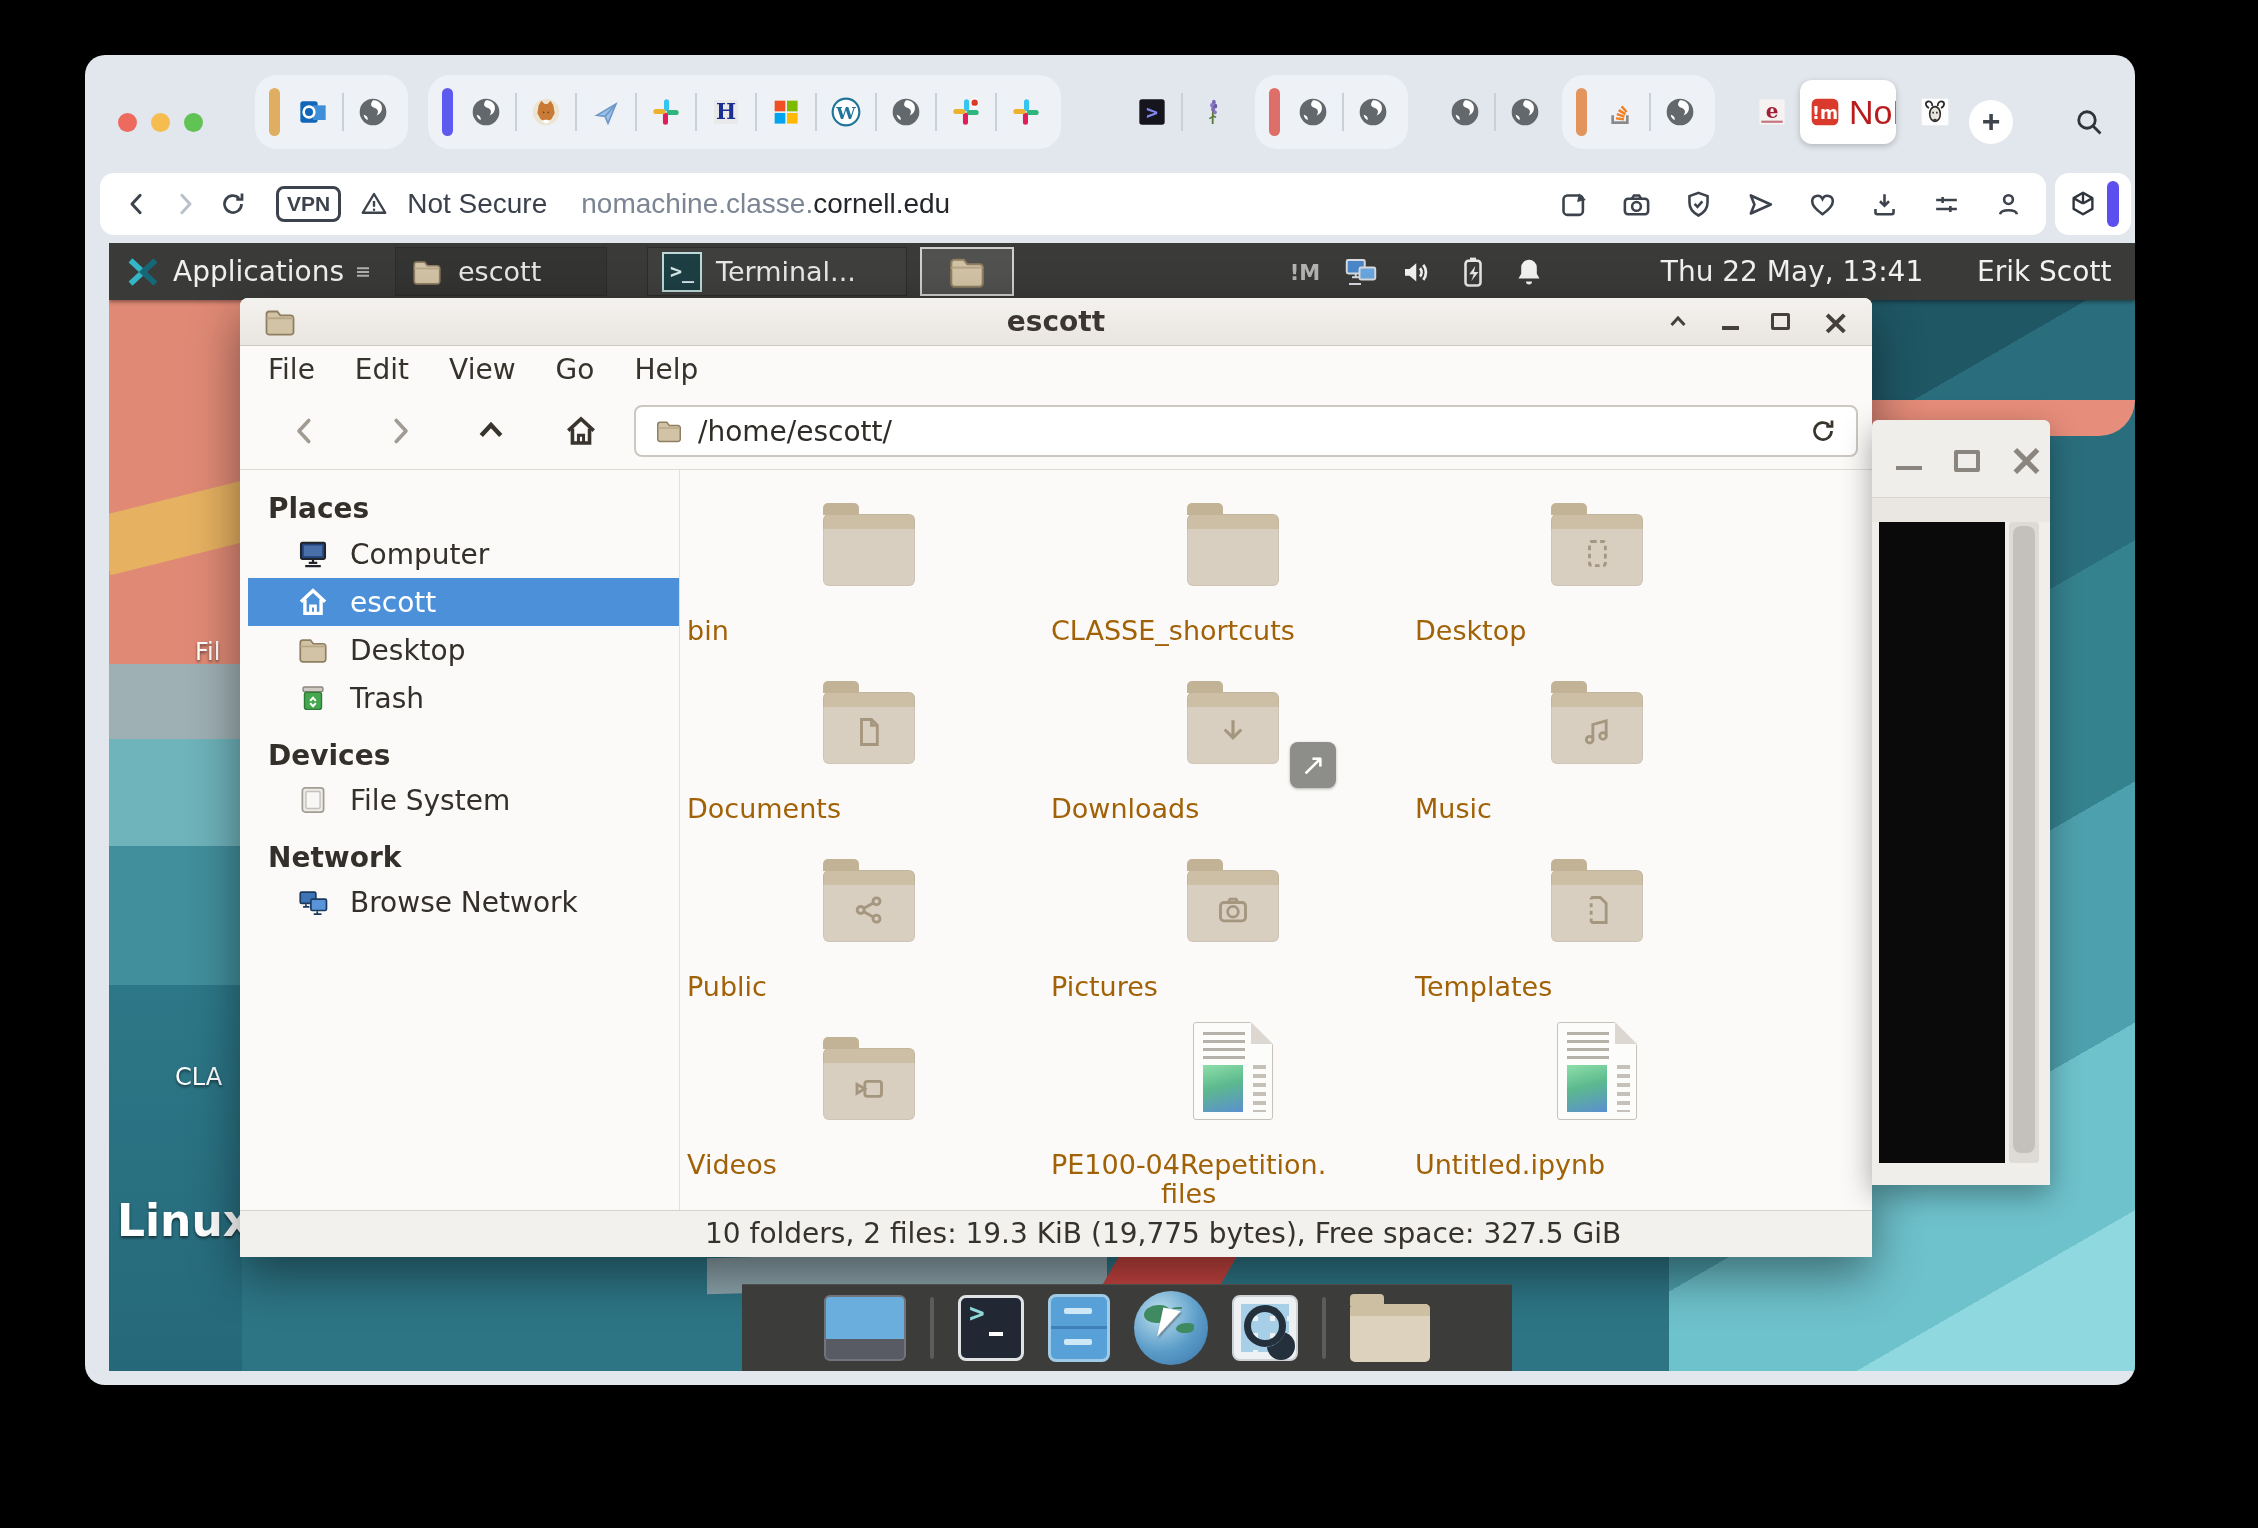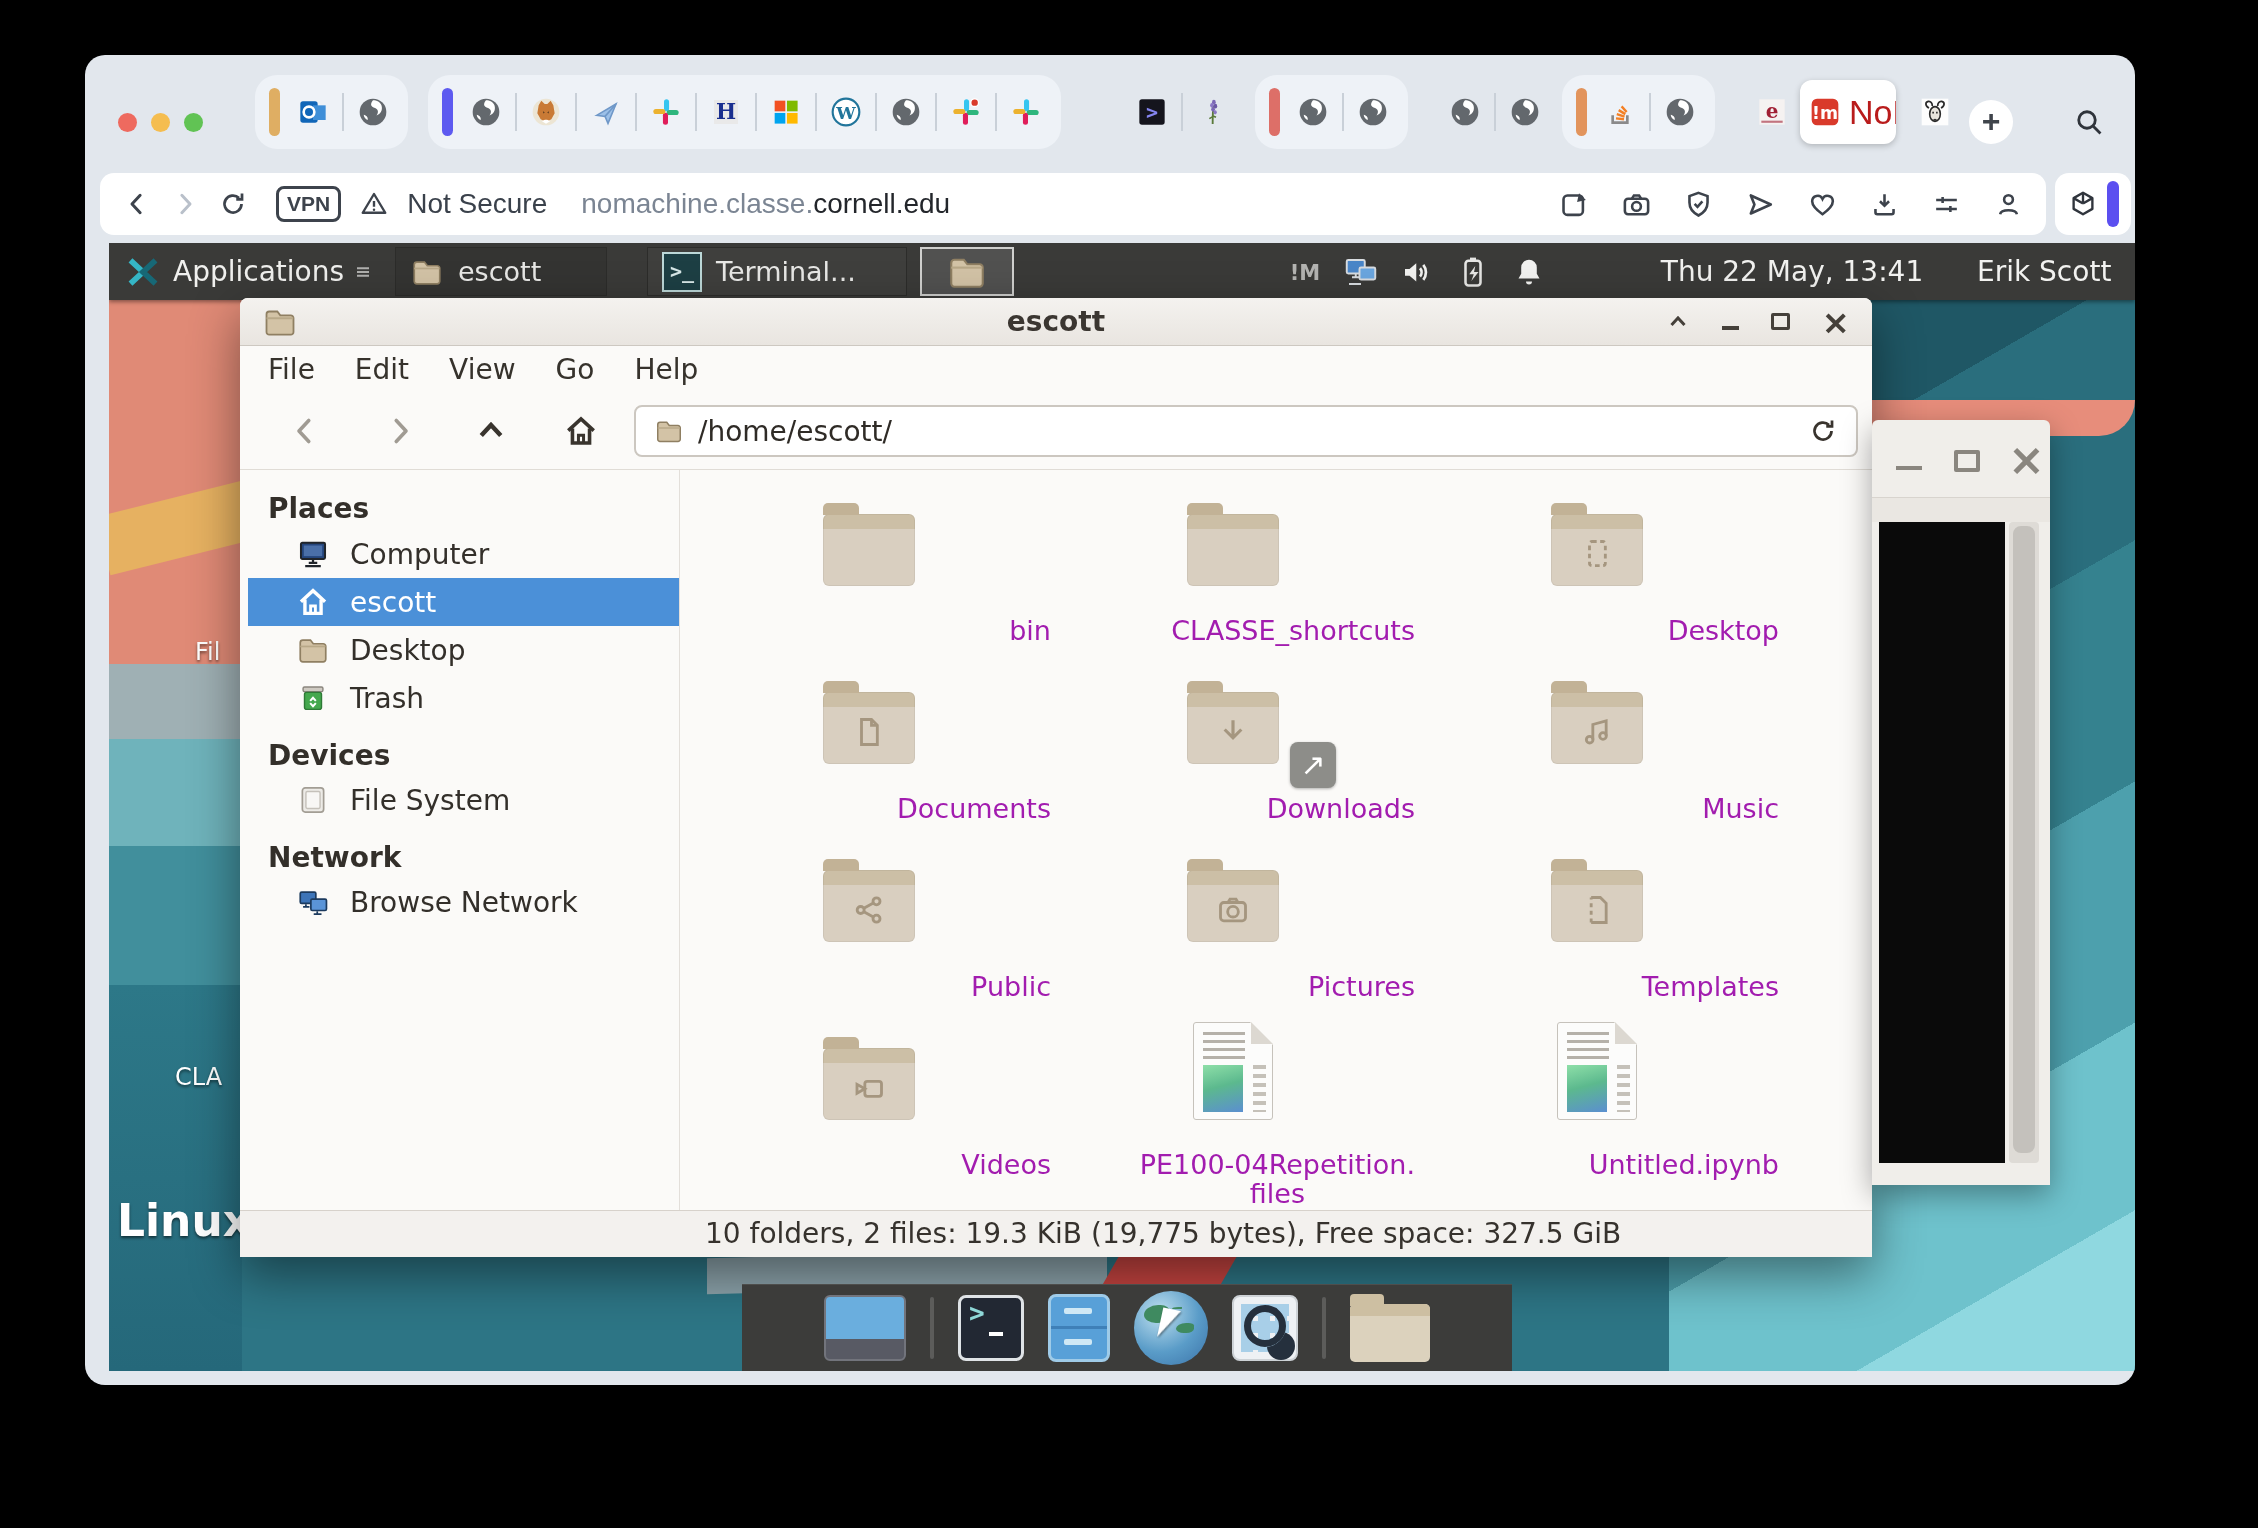--- a/index.html
+++ b/index.html
@@ -88,21 +88,21 @@
 .pathbar .pficon{width:30px;height:30px;flex:0 0 auto}
 .refresh{width:30px;height:30px;margin-left:auto;color:#39342e;flex:0 0 auto}
 .fm-side{position:absolute;left:0;top:172px;bottom:47px;width:440px;padding-top:16px;border-right:1px solid #e3dfda;background:#fbfaf8}
 .sbrow{height:48px;display:flex;align-items:center;gap:20px;padding-left:56px;font-size:28px;color:#332f2a}
 .sbrow .sbicon{width:34px;height:34px;flex:0 0 auto}
 .sb-header{height:44px;padding-left:28px;font-weight:bold}
 .sb-header.mt{height:54px;align-items:flex-end;padding-bottom:4px}
 .sb-item.selected{color:#fff;background:linear-gradient(#4b90d8,#4b90d8) no-repeat 8px 0/calc(100% - 8px) 100%}
 
 .fm-grid{position:absolute;left:441px;top:172px;right:0;bottom:47px;padding:18px 0 0 6px;display:grid;grid-template-columns:repeat(3,364px);grid-auto-rows:178px;overflow:hidden}
-.fcell{display:flex;flex-direction:column;align-items:flex-end;font-size:27px;color:#a21caf}
+.fcell{display:flex;flex-direction:column;align-items:flex-start;font-size:27px;color:#a16207}
 .iwrap{height:98px;width:100%;display:flex;align-items:flex-end;justify-content:center;position:relative}
 .flabel{margin-top:30px;line-height:29px;text-align:center}
 .flabel span{display:block}
 .ficon{position:relative}
 .ficon.folder{width:92px;height:72px;border-radius:6px;background:linear-gradient(180deg,#ccbfa6 0 15px,#d9cfc0 15px);box-shadow:inset 0 0 0 1px rgba(0,0,0,.05)}
 .ficon.folder::before{content:"";position:absolute;top:-11px;left:0;width:36px;height:12px;background:#c2b296;border-radius:5px 5px 0 0}
 .ficon.linked::after{content:"\2197";position:absolute;left:103px;top:50px;width:46px;height:46px;background:#8d8d89;border-radius:8px;color:#fff;font-size:30px;line-height:46px;text-align:center;box-shadow:0 1px 3px rgba(0,0,0,.3)}
 .emb{position:absolute;left:50%;top:20px;transform:translateX(-50%);width:40px;height:40px;color:#a5967f}
 .ficon.file{width:80px;height:98px;background:#fcfcfb;border:1px solid #c6c2bb;border-radius:3px}
 .ficon.file::before{content:"";position:absolute;top:-1px;right:-1px;border-top:23px solid #fbfaf8;border-left:23px solid transparent}

